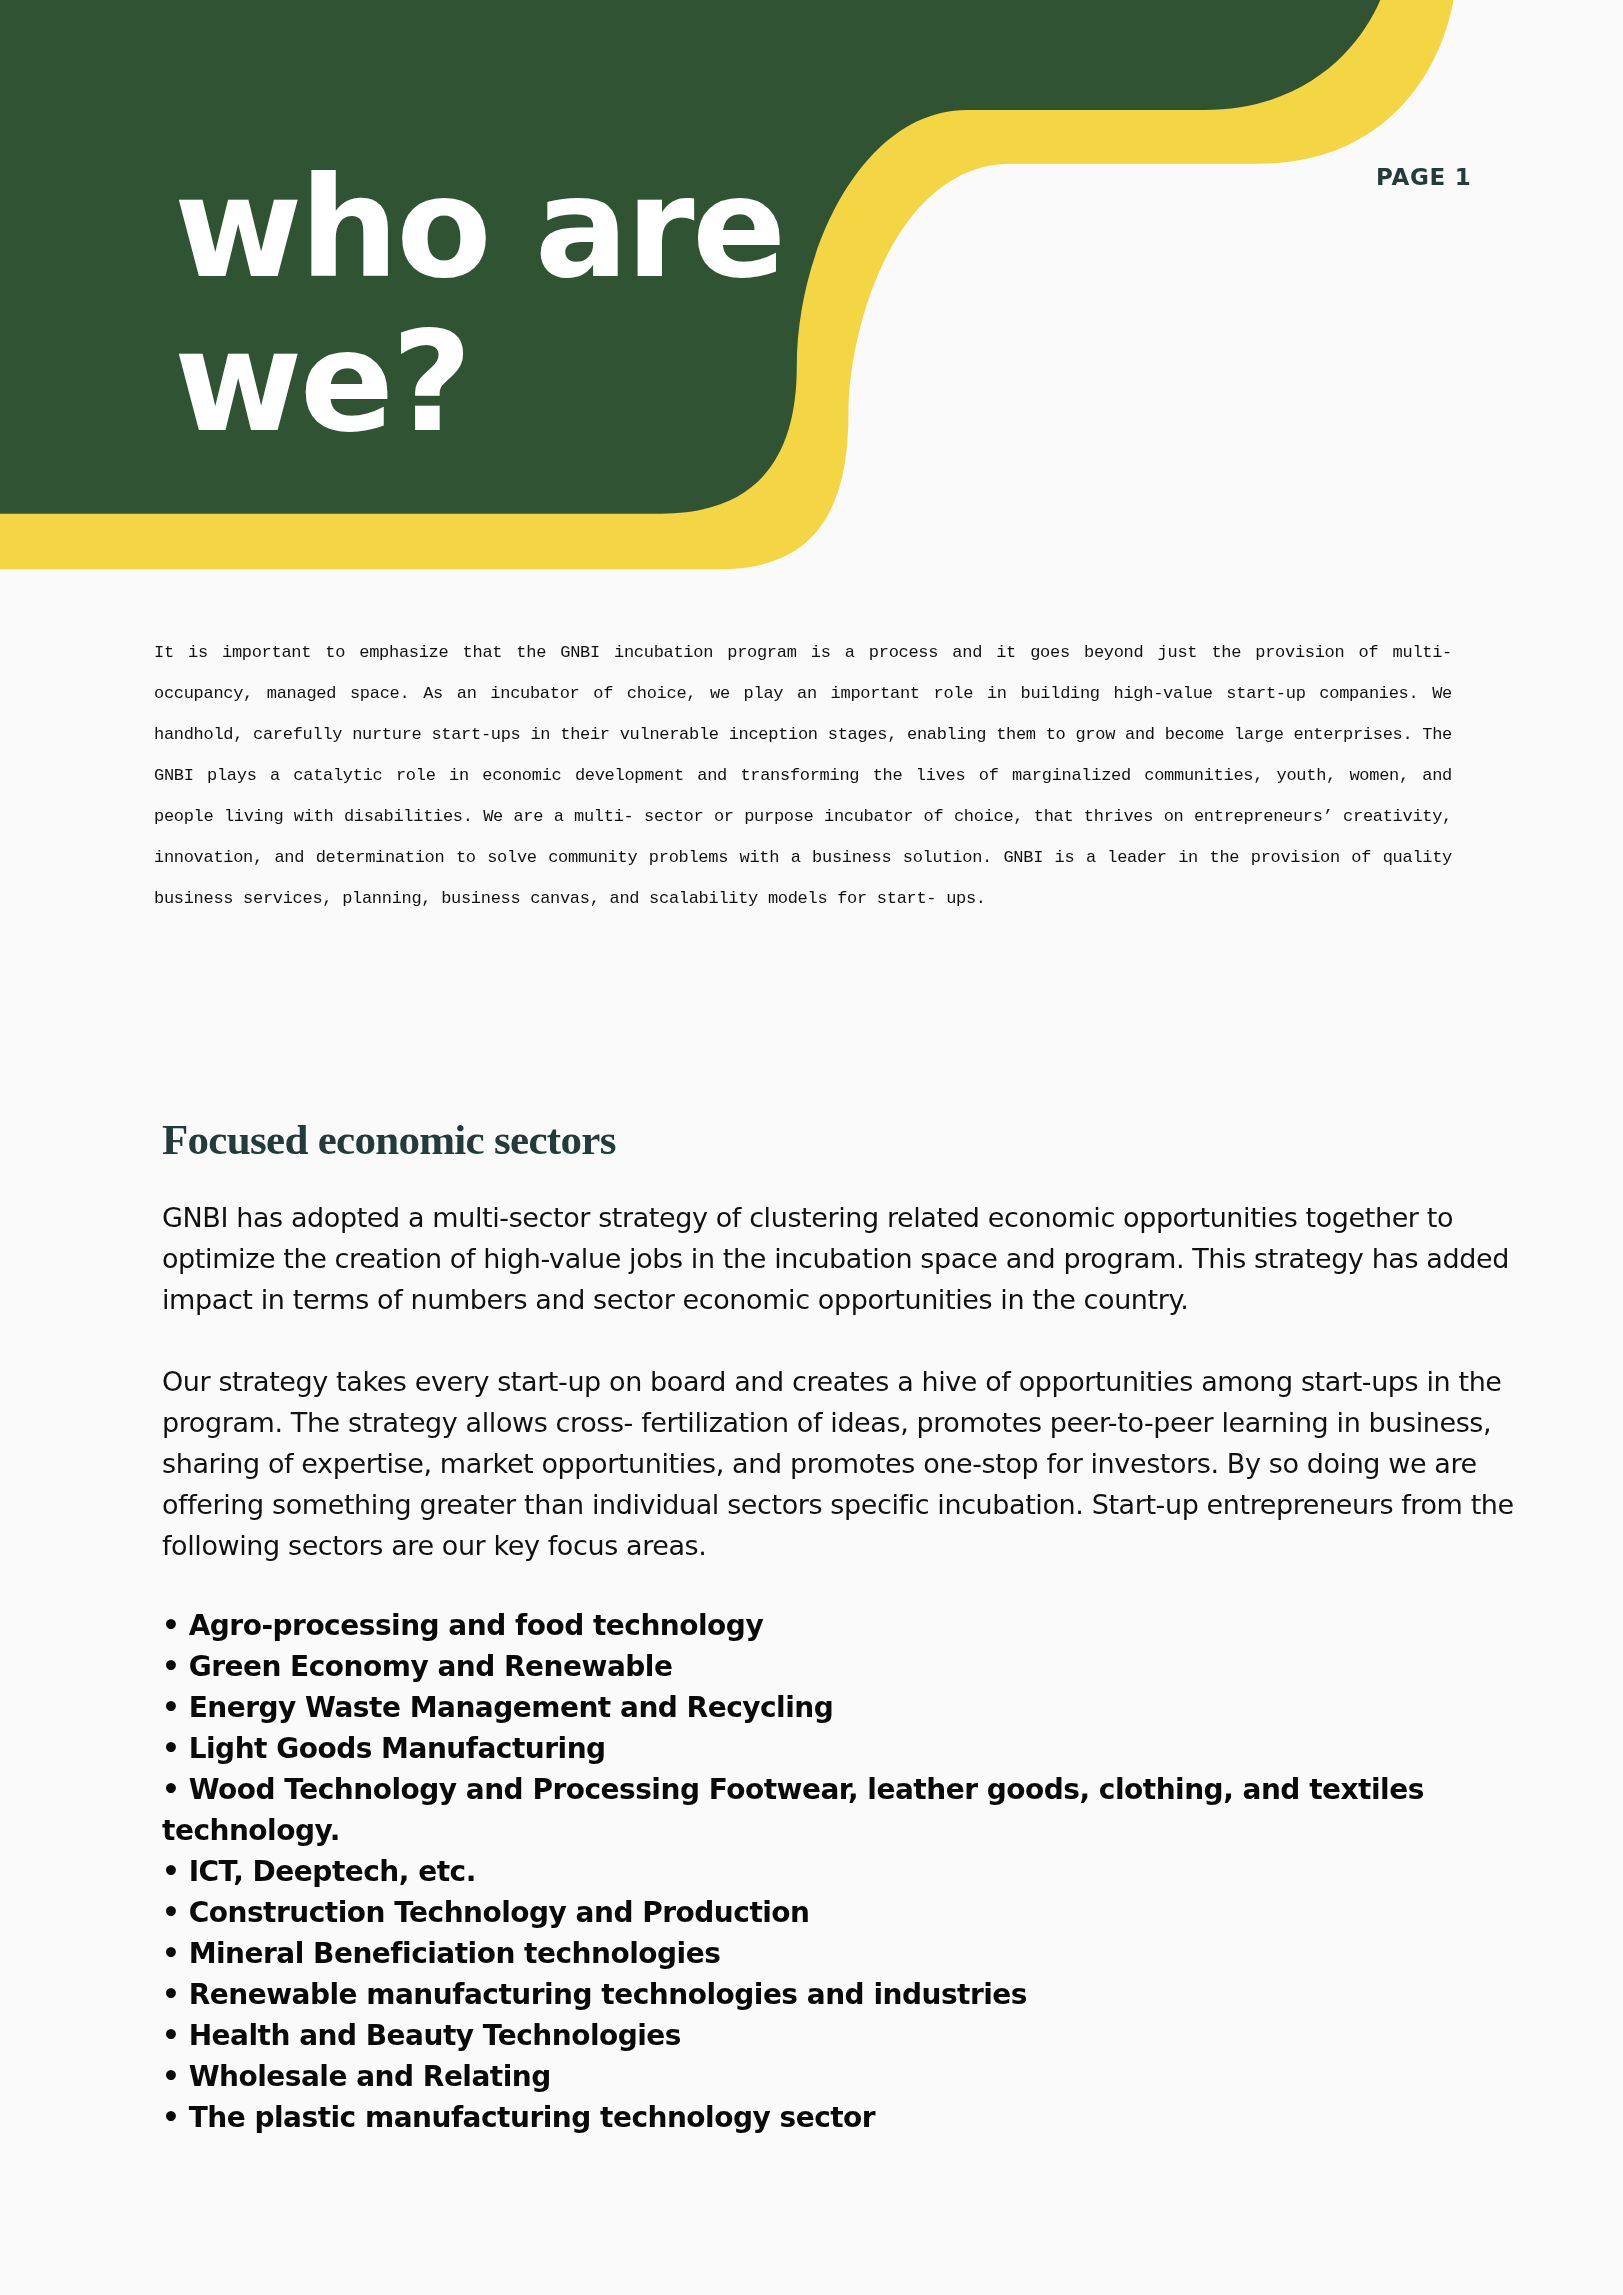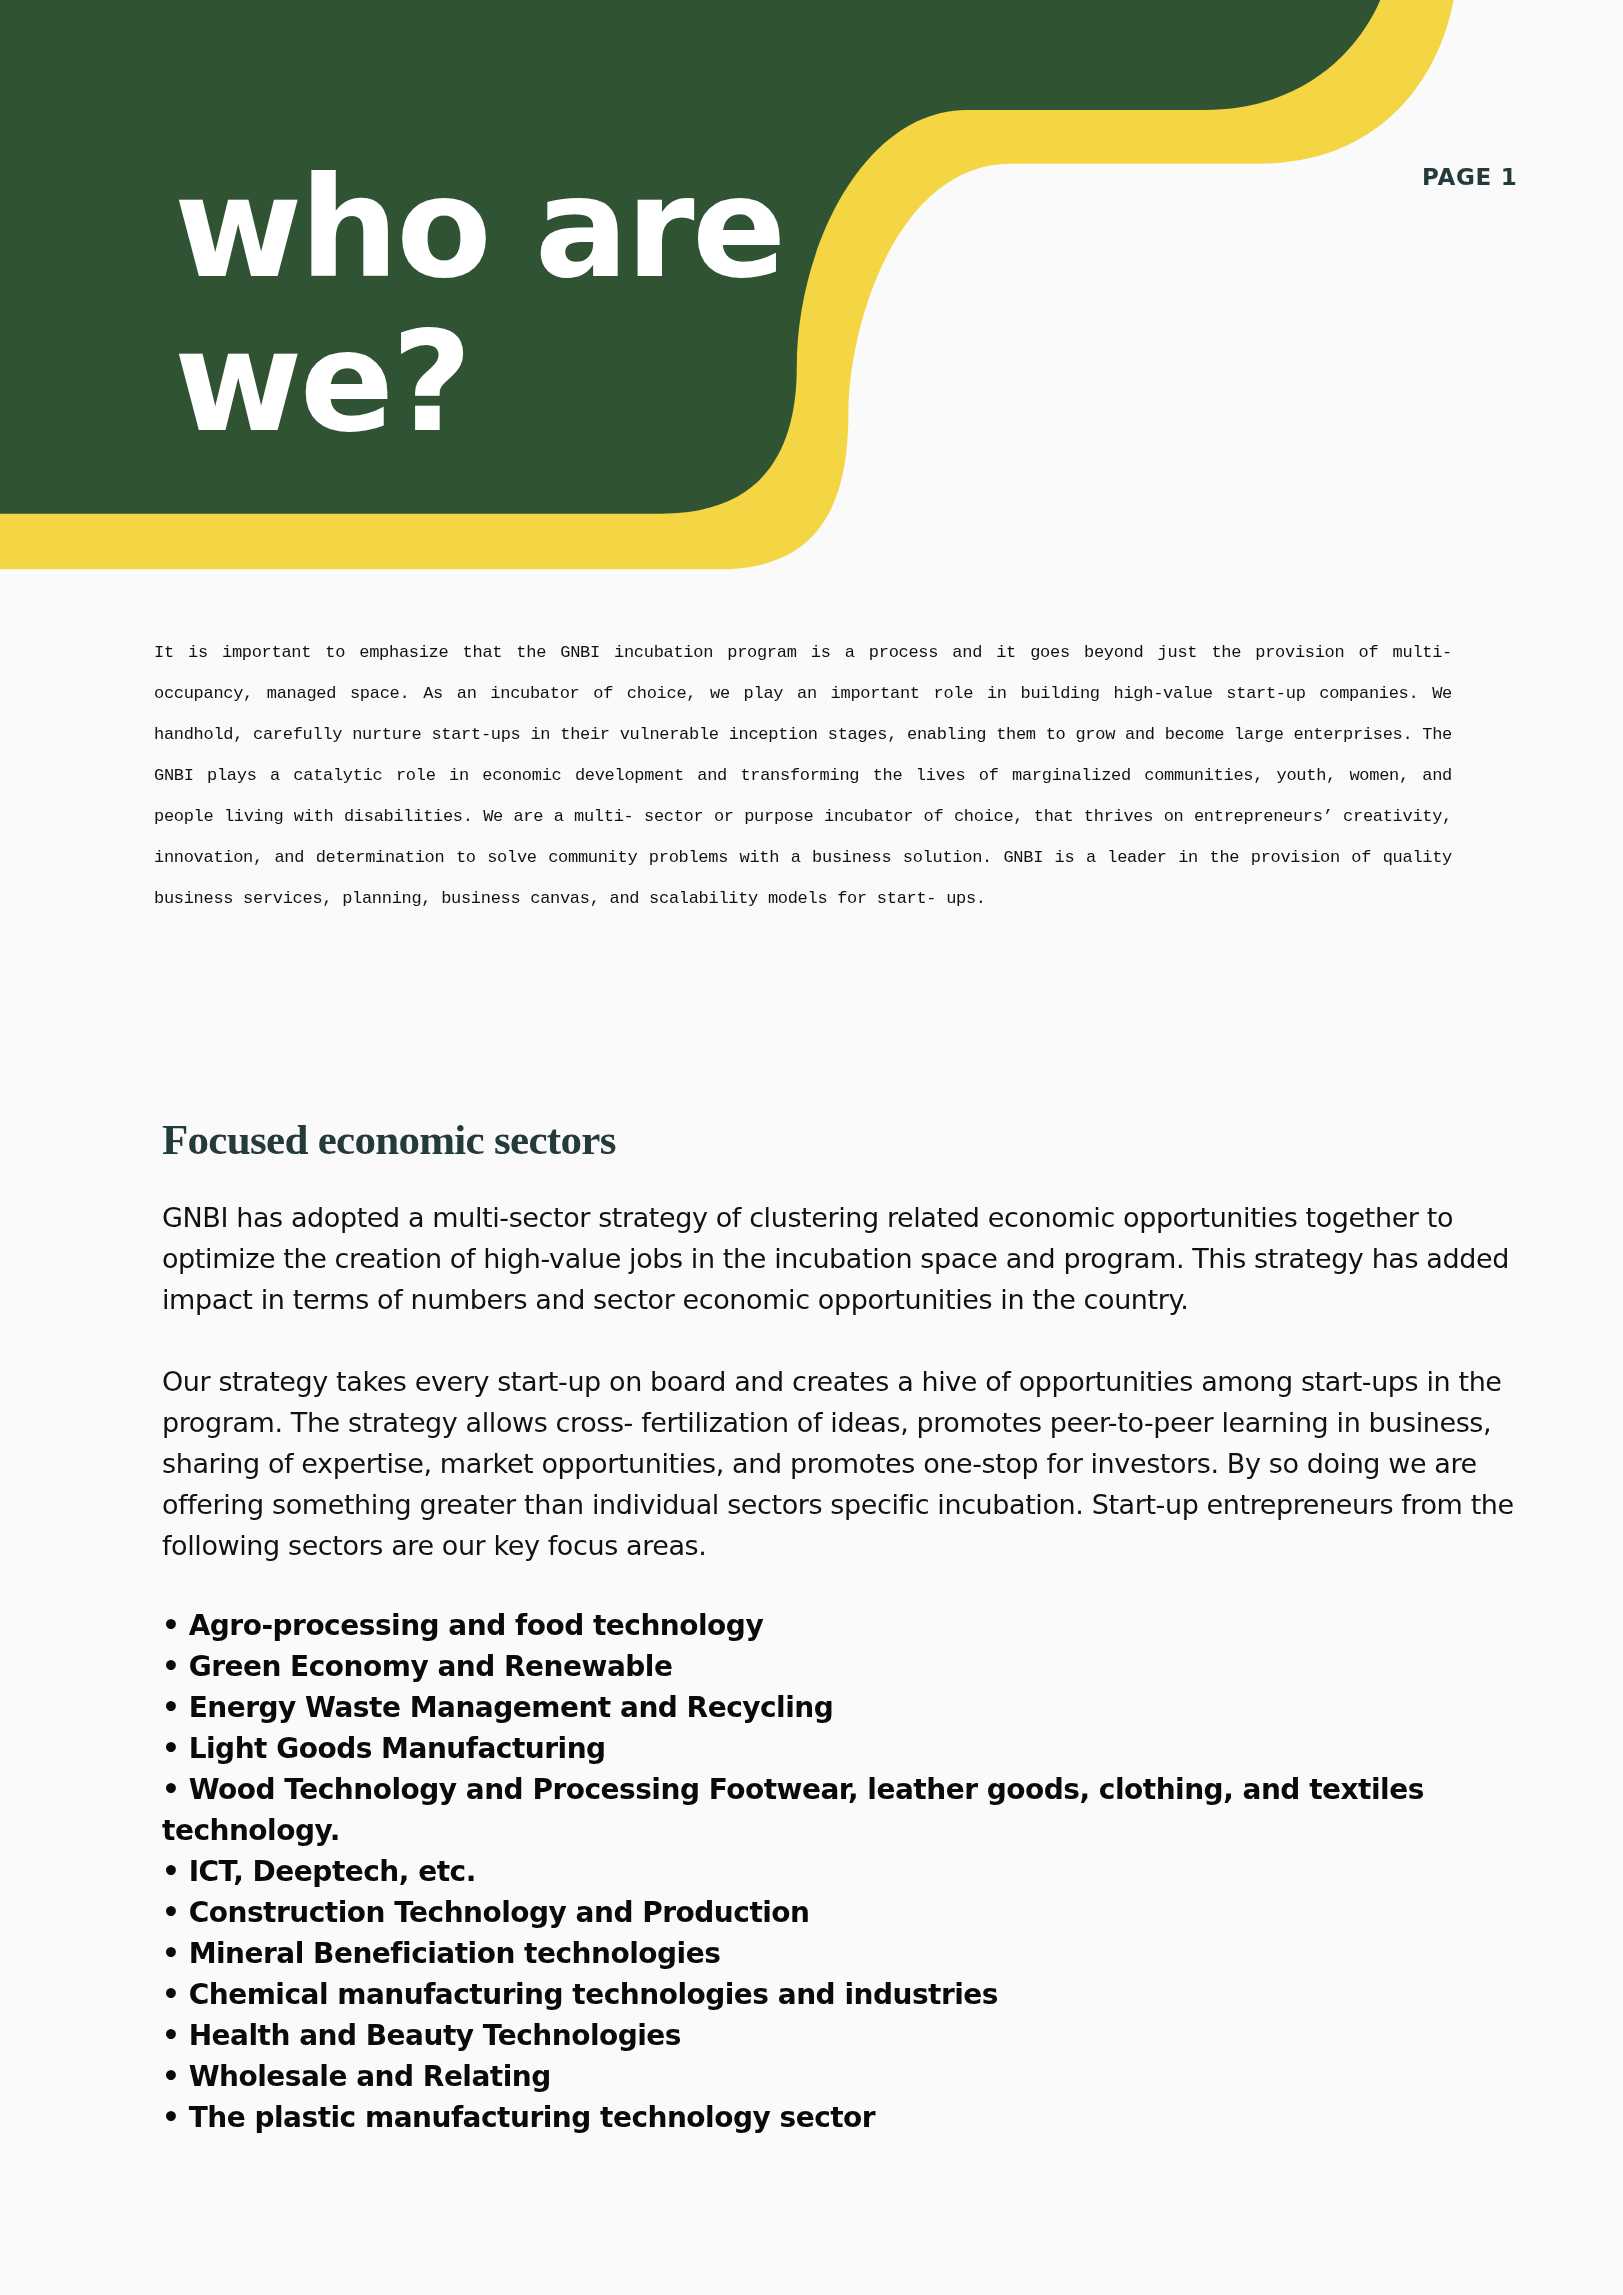--- a/index.html
+++ b/index.html
@@ -3,21 +3,21 @@
   <meta charset="utf-8">
   <style>
     html, body { margin: 0; padding: 0; }
     body {
       width: 1623px; height: 2295px; position: relative; overflow: hidden;
       background: #fafafa;
       font-family: "DejaVu Sans", "Liberation Sans", sans-serif;
     }
     .header-shapes { position: absolute; left: 0; top: 0; width: 1623px; height: 589px; }
     .page-number {
-      position: absolute; left: 1422px; top: 164px;
+      position: absolute; left: 1376px; top: 164px;
       font-family: "DejaVu Sans", sans-serif; font-weight: bold;
       font-size: 23px; letter-spacing: 0.7px; color: #243b3b;
     }
     .hero-title {
       position: absolute; left: 162px; top: 139px; margin: 12px;
       font-family: "DejaVu Sans", sans-serif; font-weight: bold;
       font-size: 139px; line-height: 154px; color: #ffffff; letter-spacing: -2.6px;
     }
     .intro {
       position: absolute; left: 154px; top: 632px; width: 1298px; margin: 0;
@@ -70,18 +70,18 @@
 
 <ul class="sectors">
   <li>Agro-processing and food technology</li>
   <li>Green Economy and Renewable</li>
   <li>Energy Waste Management and Recycling</li>
   <li>Light Goods Manufacturing</li>
   <li>Wood Technology and Processing Footwear, leather goods, clothing, and textiles technology.</li>
   <li>ICT, Deeptech, etc.</li>
   <li>Construction Technology and Production</li>
   <li>Mineral Beneficiation technologies</li>
-  <li>Chemical manufacturing technologies and industries</li>
+  <li>Renewable manufacturing technologies and industries</li>
   <li>Health and Beauty Technologies</li>
   <li>Wholesale and Relating</li>
   <li>The plastic manufacturing technology sector</li>
 </ul>
 
 
 </body></html>

